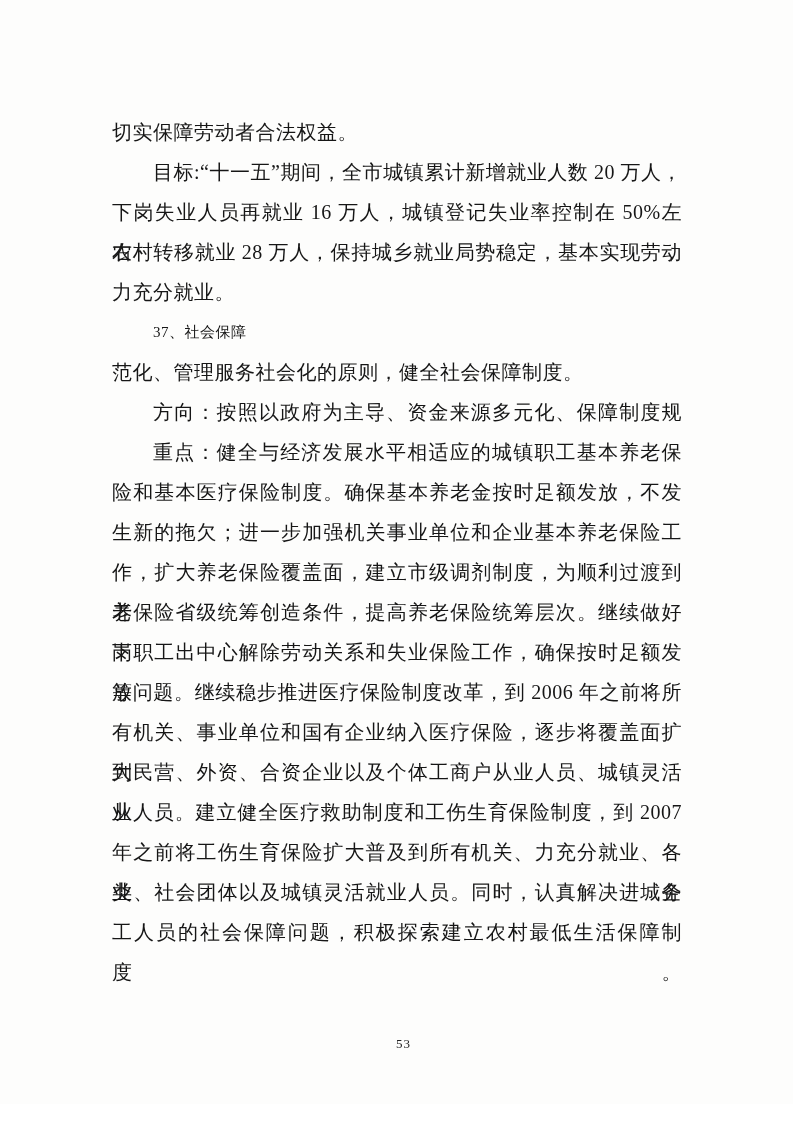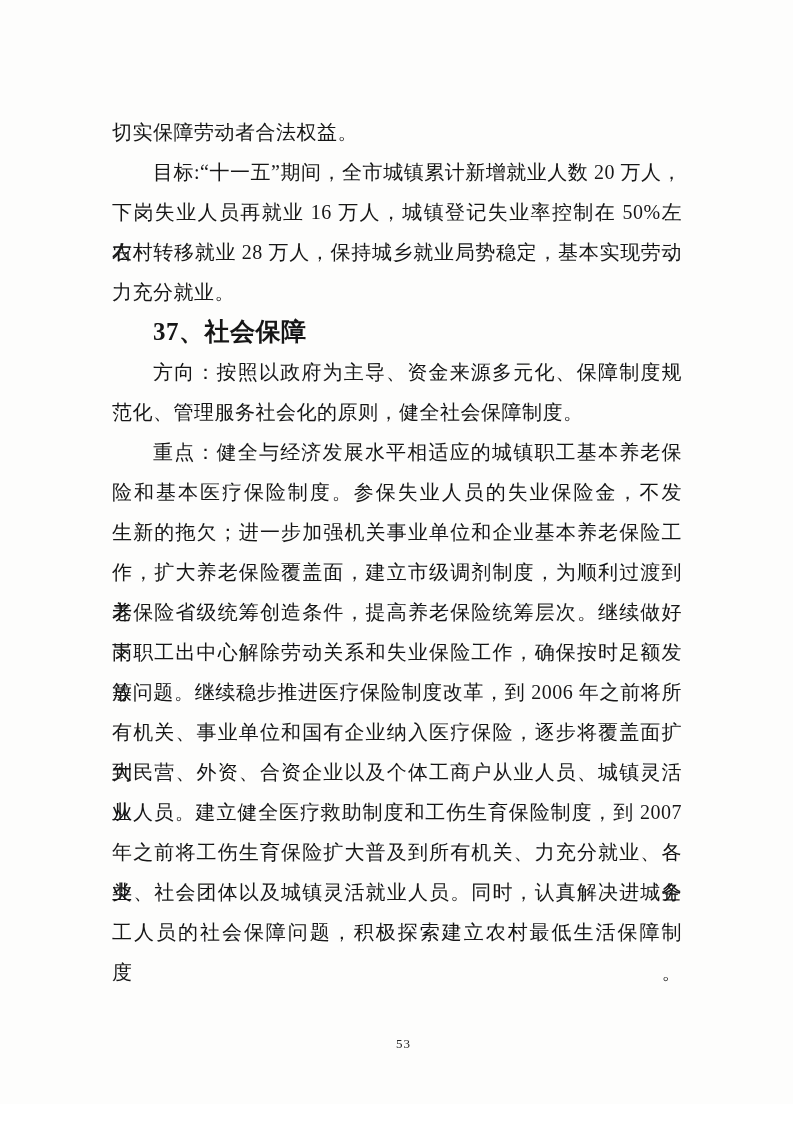--- a/index.html
+++ b/index.html
@@ -32,22 +32,22 @@
     white-space: normal;
   }
   .line.no-stretch {
     text-align: left;
     text-align-last: left;
   }
   .line.indent {
     text-indent: 41px;
   }
   .line.bold {
-    font-weight: bold;
-    font-size: 25px;
+    font-weight: normal;
+    font-size: 15px;
   }
   .page-number {
     position: absolute;
     left: 7px;
     top: 1036px;
     width: 100%;
     text-align: center;
     font-size: 13px;
     letter-spacing: 1px;
     color: #222222;
@@ -57,24 +57,24 @@
 <body>
 
 <div class="page">
   <div class="text-block">
       <div class="line no-stretch">切实保障劳动者合法权益。</div>
       <div class="line indent">目标:“十一五”期间，全市城镇累计新增就业人数 20 万人，</div>
       <div class="line">下岗失业人员再就业 16 万人，城镇登记失业率控制在 50%左右，</div>
       <div class="line">农村转移就业 28 万人，保持城乡就业局势稳定，基本实现劳动</div>
       <div class="line no-stretch">力充分就业。</div>
       <div class="line indent no-stretch bold">37、社会保障</div>
+      <div class="line no-stretch">范化、管理服务社会化的原则，健全社会保障制度。</div>
       <div class="line indent">方向：按照以政府为主导、资金来源多元化、保障制度规</div>
-      <div class="line no-stretch">范化、管理服务社会化的原则，健全社会保障制度。</div>
       <div class="line indent">重点：健全与经济发展水平相适应的城镇职工基本养老保</div>
-      <div class="line">险和基本医疗保险制度。参保失业人员的失业保险金，不发</div>
+      <div class="line">险和基本医疗保险制度。确保基本养老金按时足额发放，不发</div>
       <div class="line">生新的拖欠；进一步加强机关事业单位和企业基本养老保险工</div>
       <div class="line">作，扩大养老保险覆盖面，建立市级调剂制度，为顺利过渡到养</div>
       <div class="line">老保险省级统筹创造条件，提高养老保险统筹层次。继续做好下</div>
       <div class="line">岗职工出中心解除劳动关系和失业保险工作，确保按时足额发放</div>
       <div class="line">等问题。继续稳步推进医疗保险制度改革，到 2006 年之前将所</div>
       <div class="line">有机关、事业单位和国有企业纳入医疗保险，逐步将覆盖面扩大</div>
       <div class="line">到民营、外资、合资企业以及个体工商户从业人员、城镇灵活从</div>
       <div class="line">业人员。建立健全医疗救助制度和工伤生育保险制度，到 2007</div>
       <div class="line">年之前将工伤生育保险扩大普及到所有机关、力充分就业、各类企</div>
       <div class="line">业、社会团体以及城镇灵活就业人员。同时，认真解决进城务</div>

